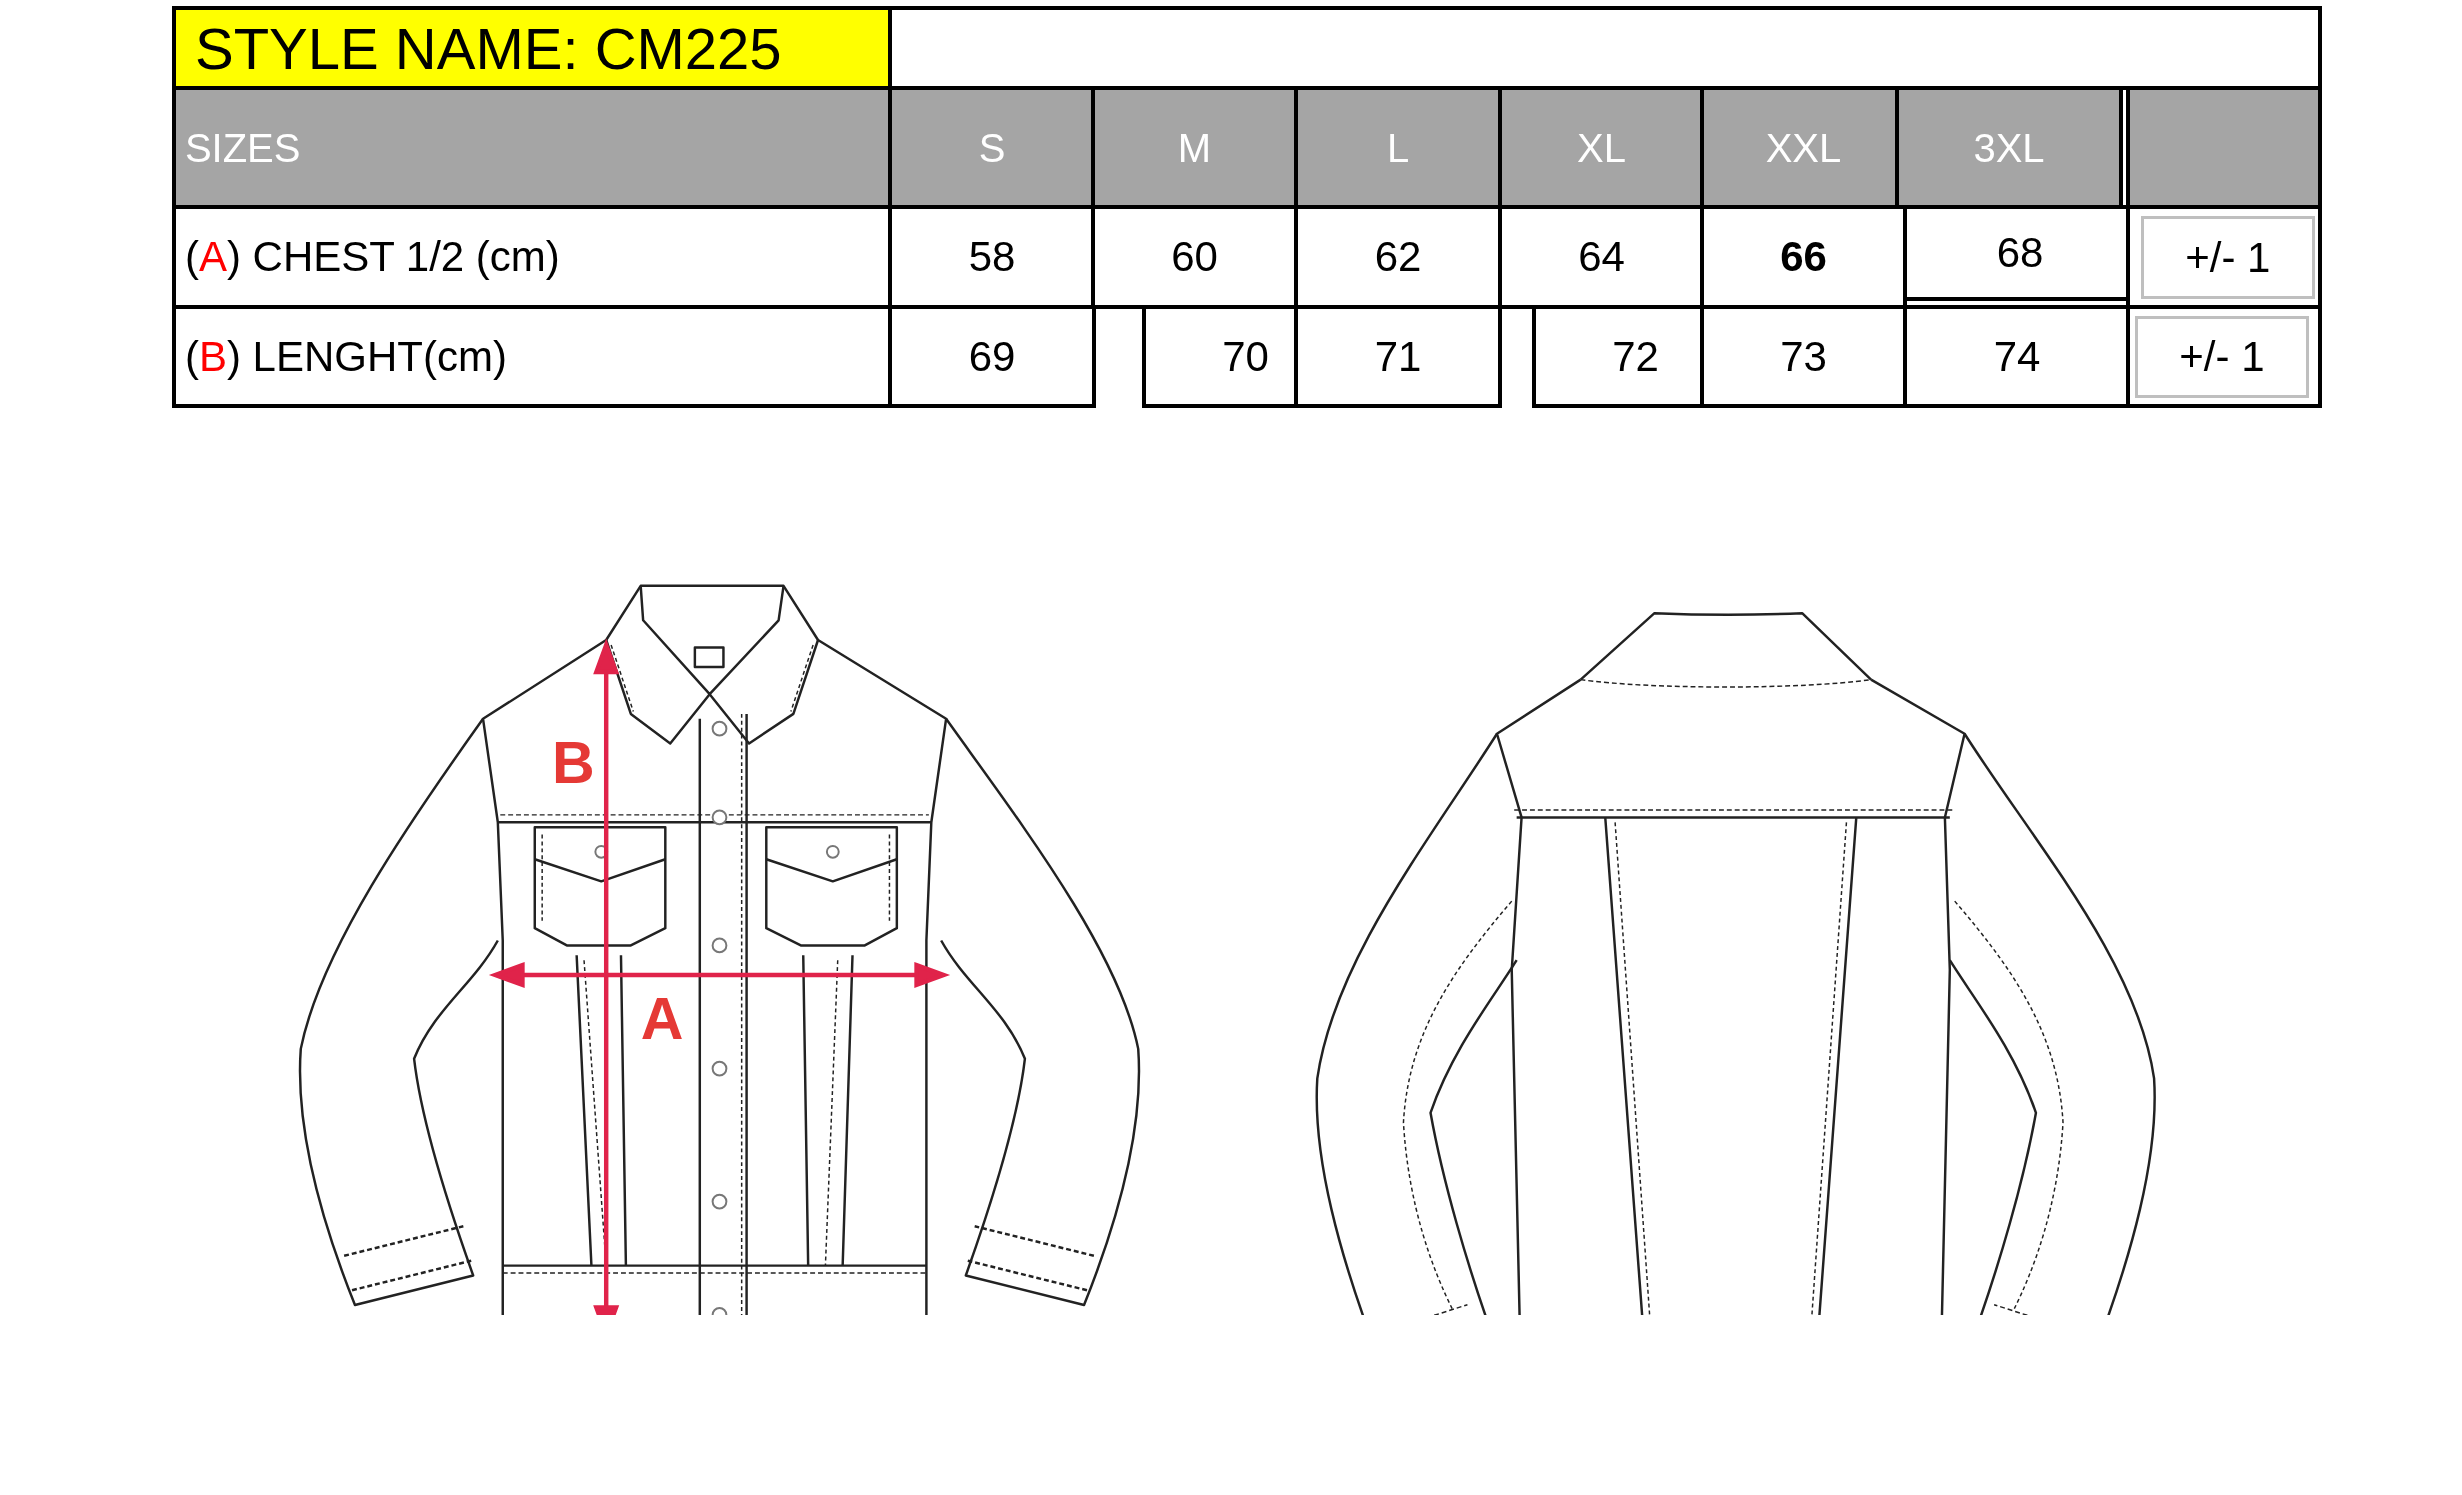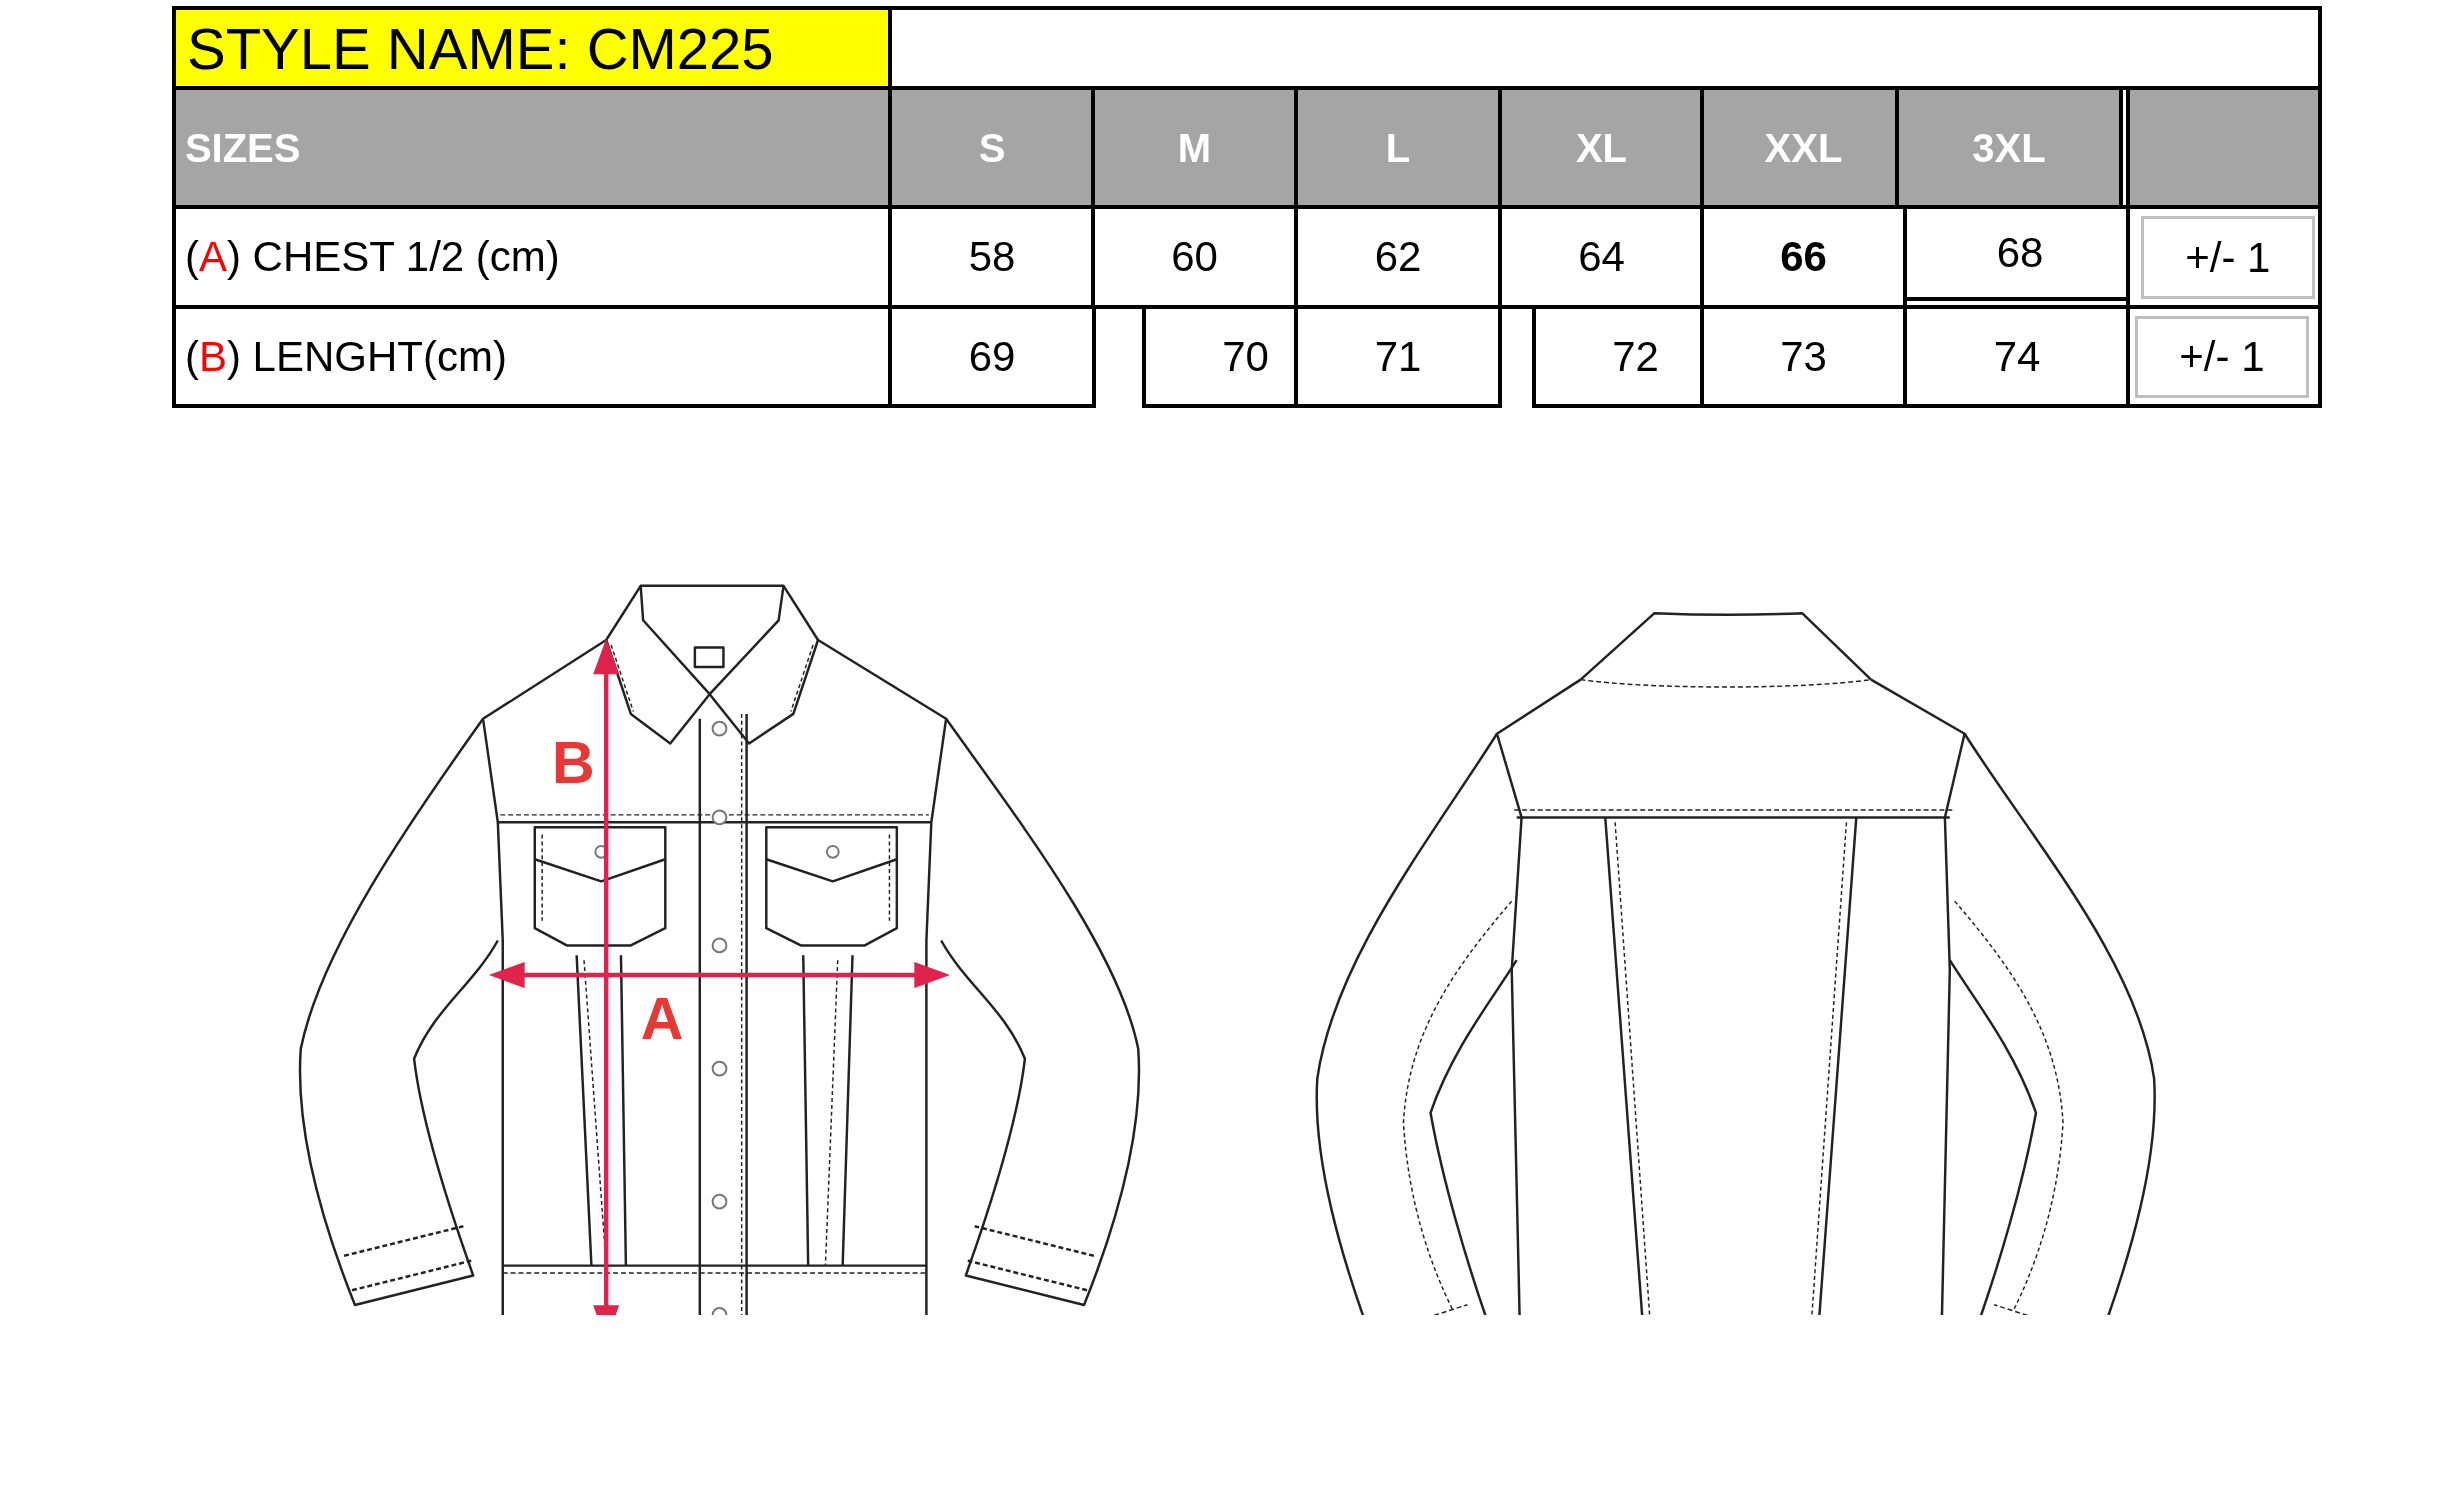--- a/index.html
+++ b/index.html
@@ -2,23 +2,23 @@
 <html style="font-size:7.9px"><head>
 <meta charset="utf-8">
 <style>
   html, body { margin:0; padding:0; background:#ffffff; }
   body { width:2487px; height:1496px; position:relative; overflow:hidden;
          font-family:"Liberation Sans", "DejaVu Sans", sans-serif; }
   .table { position:absolute; left:172px; top:6.4px; width:2150px; height:398px; }
   .cell { position:absolute; box-sizing:border-box; display:flex; align-items:center; }
   .b { border:4.4px solid #000; }
   .title { left:0; top:0; width:720px; height:84px; background:#ffff00;
-           font-size:58px; padding-left:11px; color:#000; }
+           font-size:58px; padding-left:19px; color:#000; }
   .title-blank { left:716px; top:0; width:1434px; height:84px; background:#fff; }
-  .hdr { background:#a5a5a5; color:#fff; font-weight:bold; font-size:40px; height:124px; top:80px; justify-content:center; }
+  .hdr { background:#a5a5a5; color:#fff; font-weight:normal; font-size:40px; height:124px; top:80px; justify-content:center; }
   .hdr.first { justify-content:flex-start; padding-left:8.9px; }
   .row { background:#fff; color:#000; font-size:42px; justify-content:center; }
   .row.first { justify-content:flex-start; padding-left:8.9px; }
   .red { color:#ff0000; }
   .tol { position:absolute; box-sizing:border-box; border:3px solid #bfbfbf; display:flex; align-items:center; justify-content:center; font-size:42px; background:#fff; }
   .drawing { position:absolute; }
 </style>
 </head>
 <body>
 

